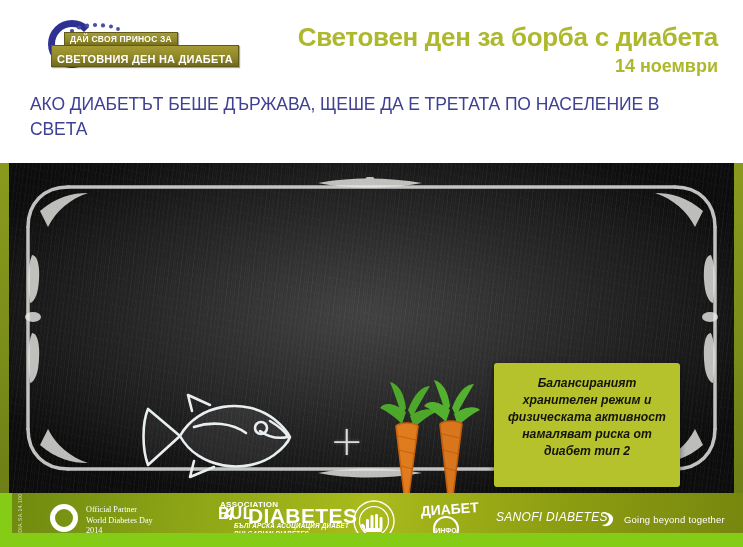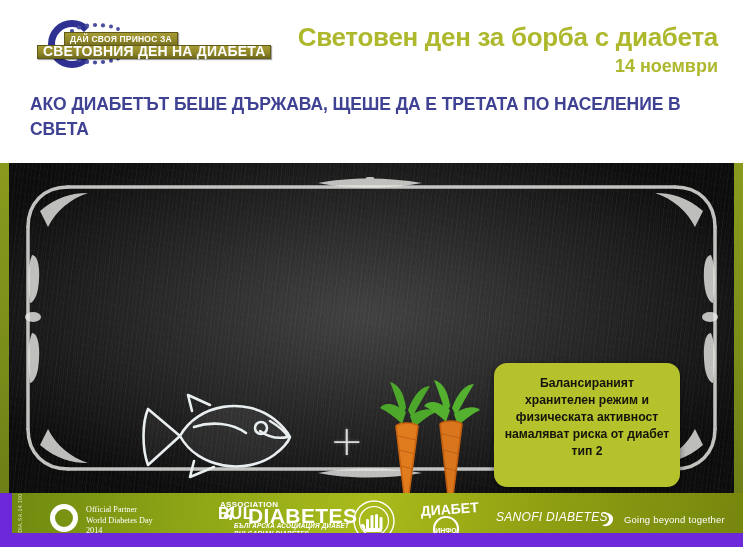--- a/index.html
+++ b/index.html
@@ -5,21 +5,21 @@
   * { box-sizing: border-box; margin: 0; padding: 0; }
   html, body {
     width: 743px; height: 547px;
     background: #ffffff;
     font-family: "Liberation Sans", sans-serif;
     overflow: hidden;
   }
   #poster {
     position: relative;
     width: 743px; height: 547px;
-    background: #6d28d9;
+    background: #84cc16;
   }
 
   
   .header {
     position: absolute; left: 0; top: 0;
     width: 743px; height: 163px;
     background: #ffffff;
   }
 
   
@@ -46,43 +46,43 @@
     white-space: nowrap;
     text-align: center;
     box-shadow: 1px 1px 1px rgba(0,0,0,.35);
   }
   .logo-band-1 {
     left: 34px; top: 14px;
     padding: 1px 5px 2px 5px;
     font-size: 8.5px; line-height: 10px;
   }
   .logo-band-2 {
-    left: 7px; top: 27px;
-    padding: 0 5px 2px 5px;
-    font-size: 14px; line-height: 10px;
+    left: 21px; top: 27px;
+    padding: 8px 5px 2px 5px;
+    font-size: 11px; line-height: 10px;
   }
 
   
   .title-main {
     position: absolute; right: 25px; top: 22px;
     font-size: 26px; font-weight: bold;
     color: #adb82c; letter-spacing: -.3px;
     text-align: left; line-height: 30px;
   }
   .title-sub {
     position: absolute; right: 25px; top: 55px;
     font-size: 18px; font-weight: bold;
     color: #adb82c; text-align: center; line-height: 22px;
   }
 
   
   .headline {
     position: absolute; left: 30px; top: 92px;
     width: 690px;
-    font-size: 17.5px; font-weight: bold;
+    font-size: 17.5px; font-weight: normal;
     color: #3f4193; line-height: 25px;
     letter-spacing: -.1px;
     text-transform: uppercase;
   }
 
   
   .board {
     position: absolute; left: 0; top: 163px;
     width: 743px; height: 330px;
     background:
@@ -129,26 +129,27 @@
     text-shadow: 0 0 3px rgba(255,255,255,.35);
     opacity: .92;
   }
   .plus-1 { left: 330px; top: 258px; }
 
   
   .callout {
     position: absolute; left: 494px; top: 200px;
     width: 186px; height: 124px;
     background: #b6c22b;
-    border-radius: 13px;
+    border-radius: 3px;
     color: #14140c;
     font-size: 12.2px; font-weight: bold;
     line-height: 17px; text-align: center;
     padding: 12px 10px 0 10px;
     box-shadow: 0 2px 6px rgba(0,0,0,.5);
+    font-style: italic;
   }
 
   
   .footer {
     position: absolute; left: 12px; top: 493px;
     width: 743px; height: 40px;
     background: linear-gradient(100deg, #6f8a10 0%, #8ba315 22%, #a9bb1c 48%, #8f9f12 72%, #75850e 100%);
     overflow: hidden;
   }
   .footer-code {

